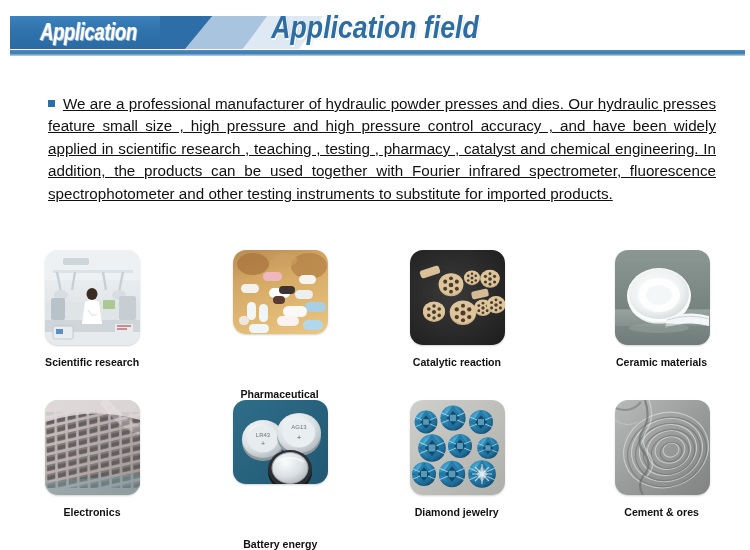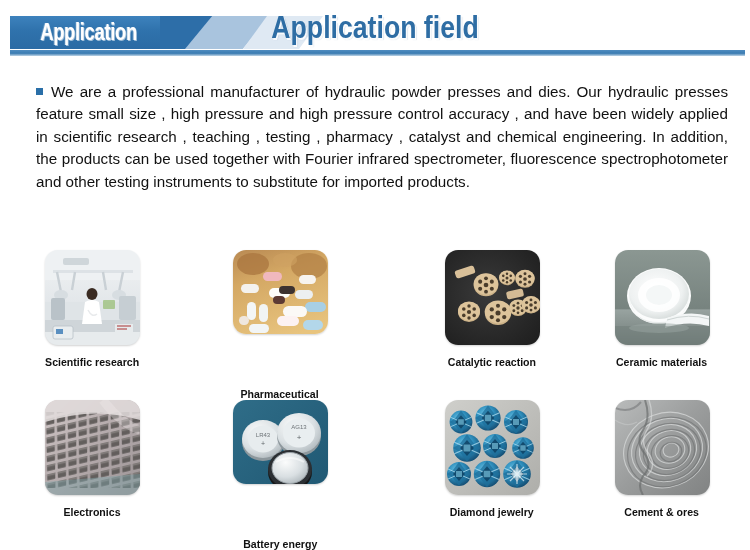--- a/index.html
+++ b/index.html
@@ -6,21 +6,21 @@
   body{
     width:750px;height:550px;
     background:#ffffff;
     font-family:"Liberation Sans", sans-serif;
     overflow:hidden;
     position:relative;
   }
 
   
   .header{
-    position:absolute;left:0;top:0;width:718px;height:62px;
+    position:absolute;left:0;top:0;width:718px;height:62px;font-style:italic;
   }
   .hdr-tab{
     position:absolute;left:10px;top:16px;width:157px;height:33px;
     background:linear-gradient(to bottom,#3d82bd 0%,#2f72ac 45%,#2b6ba4 100%);
   }
   .hdr-tab-label{
     position:absolute;left:0;top:0;width:157px;height:33px;
     display:flex;align-items:center;justify-content:center;
     color:#ffffff;
     font-family:"Liberation Sans", sans-serif;
@@ -63,27 +63,28 @@
   .hdr-rule{
     position:absolute;left:10px;top:50px;width:735px;height:6px;
     background:linear-gradient(to bottom,#4f8cc0 0%,#3b7cb2 55%,#bed4e6 100%);
   }
 
   
   .intro{
     position:absolute;left:32px;top:77px;width:700px;
   }
   .intro p{
-    margin:4px;
+    margin:16px;
     color:#111111;
     font-family:"Liberation Sans", sans-serif;
     font-size:15.2px;
     line-height:22.4px;
     text-align:justify;
     text-justify:inter-word;
+    text-decoration:underline;
   }
   .bullet{
     display:inline-block;
     width:7px;height:7px;
     background:#2a6fa8;
     margin-right:8px;
     vertical-align:2px;
   }
 
   
@@ -92,21 +93,21 @@
   }
   .grid-row{
     position:relative;width:750px;height:150px;
   }
   .cell{
     position:absolute;top:0;width:188px;height:150px;
     display:flex;flex-direction:column;align-items:center;
   }
   .cell.c0{left:-2px;}
   .cell.c1{left:186px;gap:43px;}
-  .cell.c2{left:398px;}
+  .cell.c2{left:363px;}
   .cell.c3{left:568px;}
 
   .thumb{
     width:95px;height:95px;
     border-radius:13px;
     overflow:hidden;
     position:relative;
     box-shadow:0 1px 2px rgba(0,0,0,0.18);
   }
   .thumb svg{display:block;width:95px;height:95px;}

